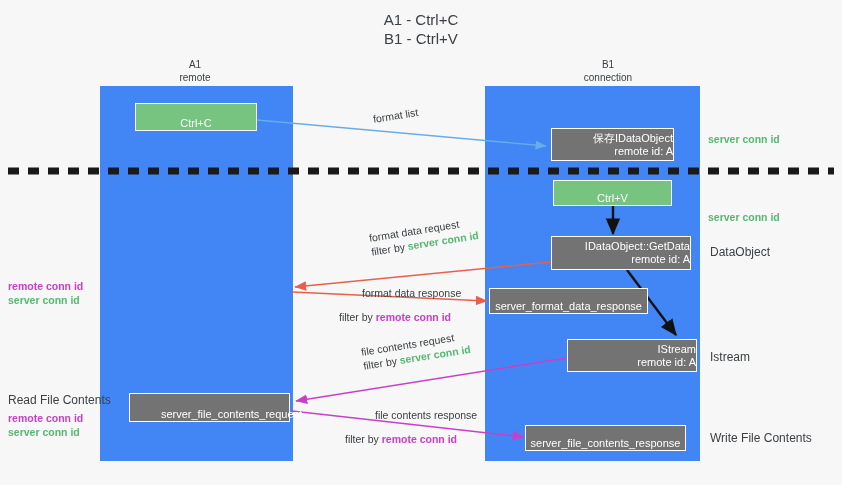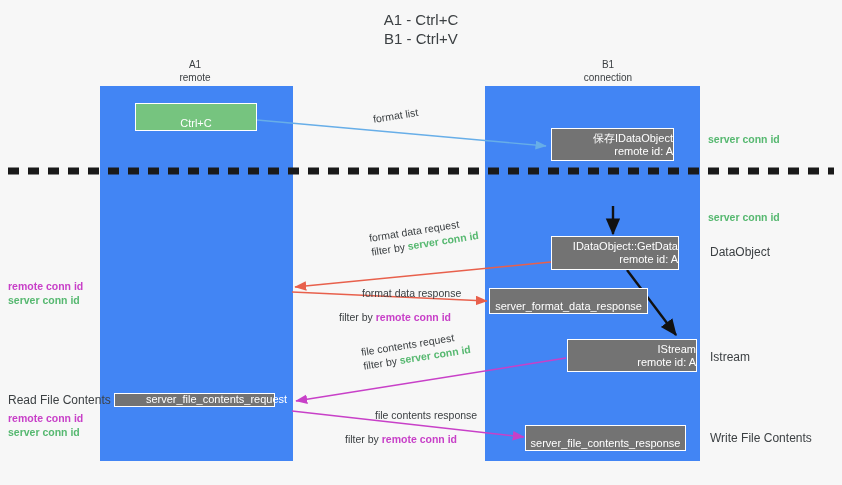--- a/index.html
+++ b/index.html
@@ -106,37 +106,40 @@
 
   <div class="node green" style="left:135px;top:103px;width:122px;height:28px;">
     <span>Ctrl+C</span>
   </div>
 
   <div class="node orange" style="left:551px;top:128px;width:123px;height:33px;flex-direction:column;">
     <span>保存IDataObject</span>
     <span>remote id: A</span>
   </div>
 
+  <div class="node green" style="left:553px;top:180px;width:119px;height:26px;">
+    <span>Ctrl+V</span>
+  </div>
 
-  <div class="node orange" style="left:551px;top:236px;width:128px;height:34px;flex-direction:column;">
+  <div class="node orange" style="left:551px;top:236px;width:140px;height:34px;flex-direction:column;">
     <span>IDataObject::GetData</span>
     <span>remote id: A</span>
   </div>
 
 
   <div class="node orange" style="left:489px;top:288px;width:159px;height:26px;">
     <span>server_format_data_response</span>
   </div>
 
   <div class="node orange" style="left:567px;top:339px;width:130px;height:33px;flex-direction:column;">
     <span>IStream</span>
     <span>remote id: A</span>
   </div>
 
-  <div class="node orange" style="left:114px;top:393px;width:161px;height:14px;padding-left:44px;">
+  <div class="node orange" style="left:129px;top:393px;width:161px;height:29px;padding-left:44px;">
     <span>server_file_contents_request</span>
   </div>
 
   <div class="node orange" style="left:525px;top:425px;width:161px;height:26px;">
     <span>server_file_contents_response</span>
   </div>
 
   <div class="lbl rot-up" style="left:372px;top:112px;">
     <span>format list</span>
   </div>

